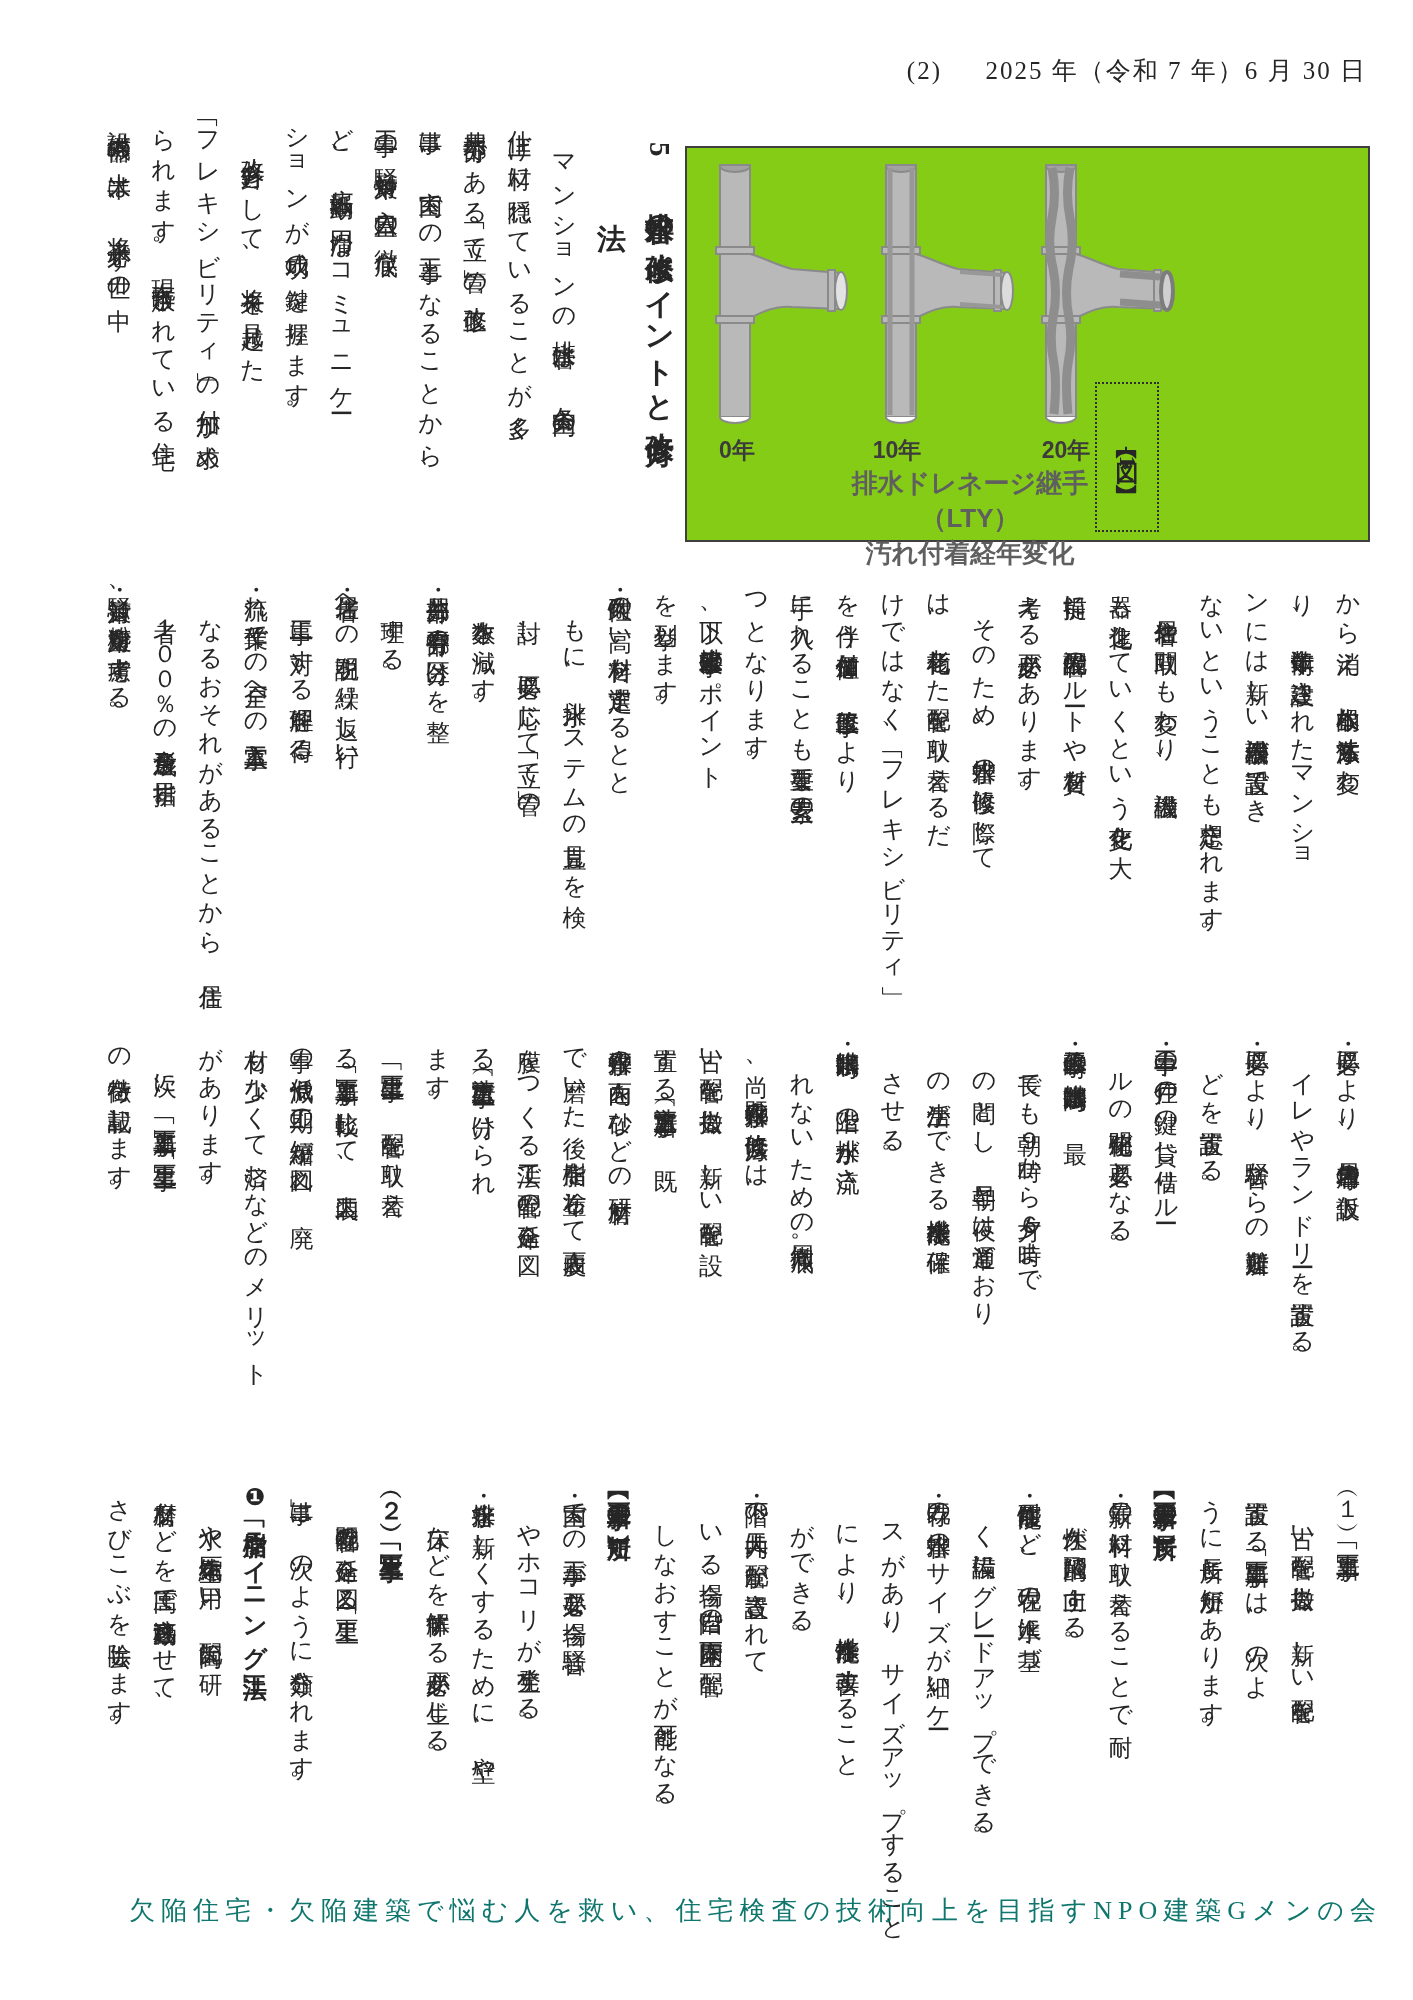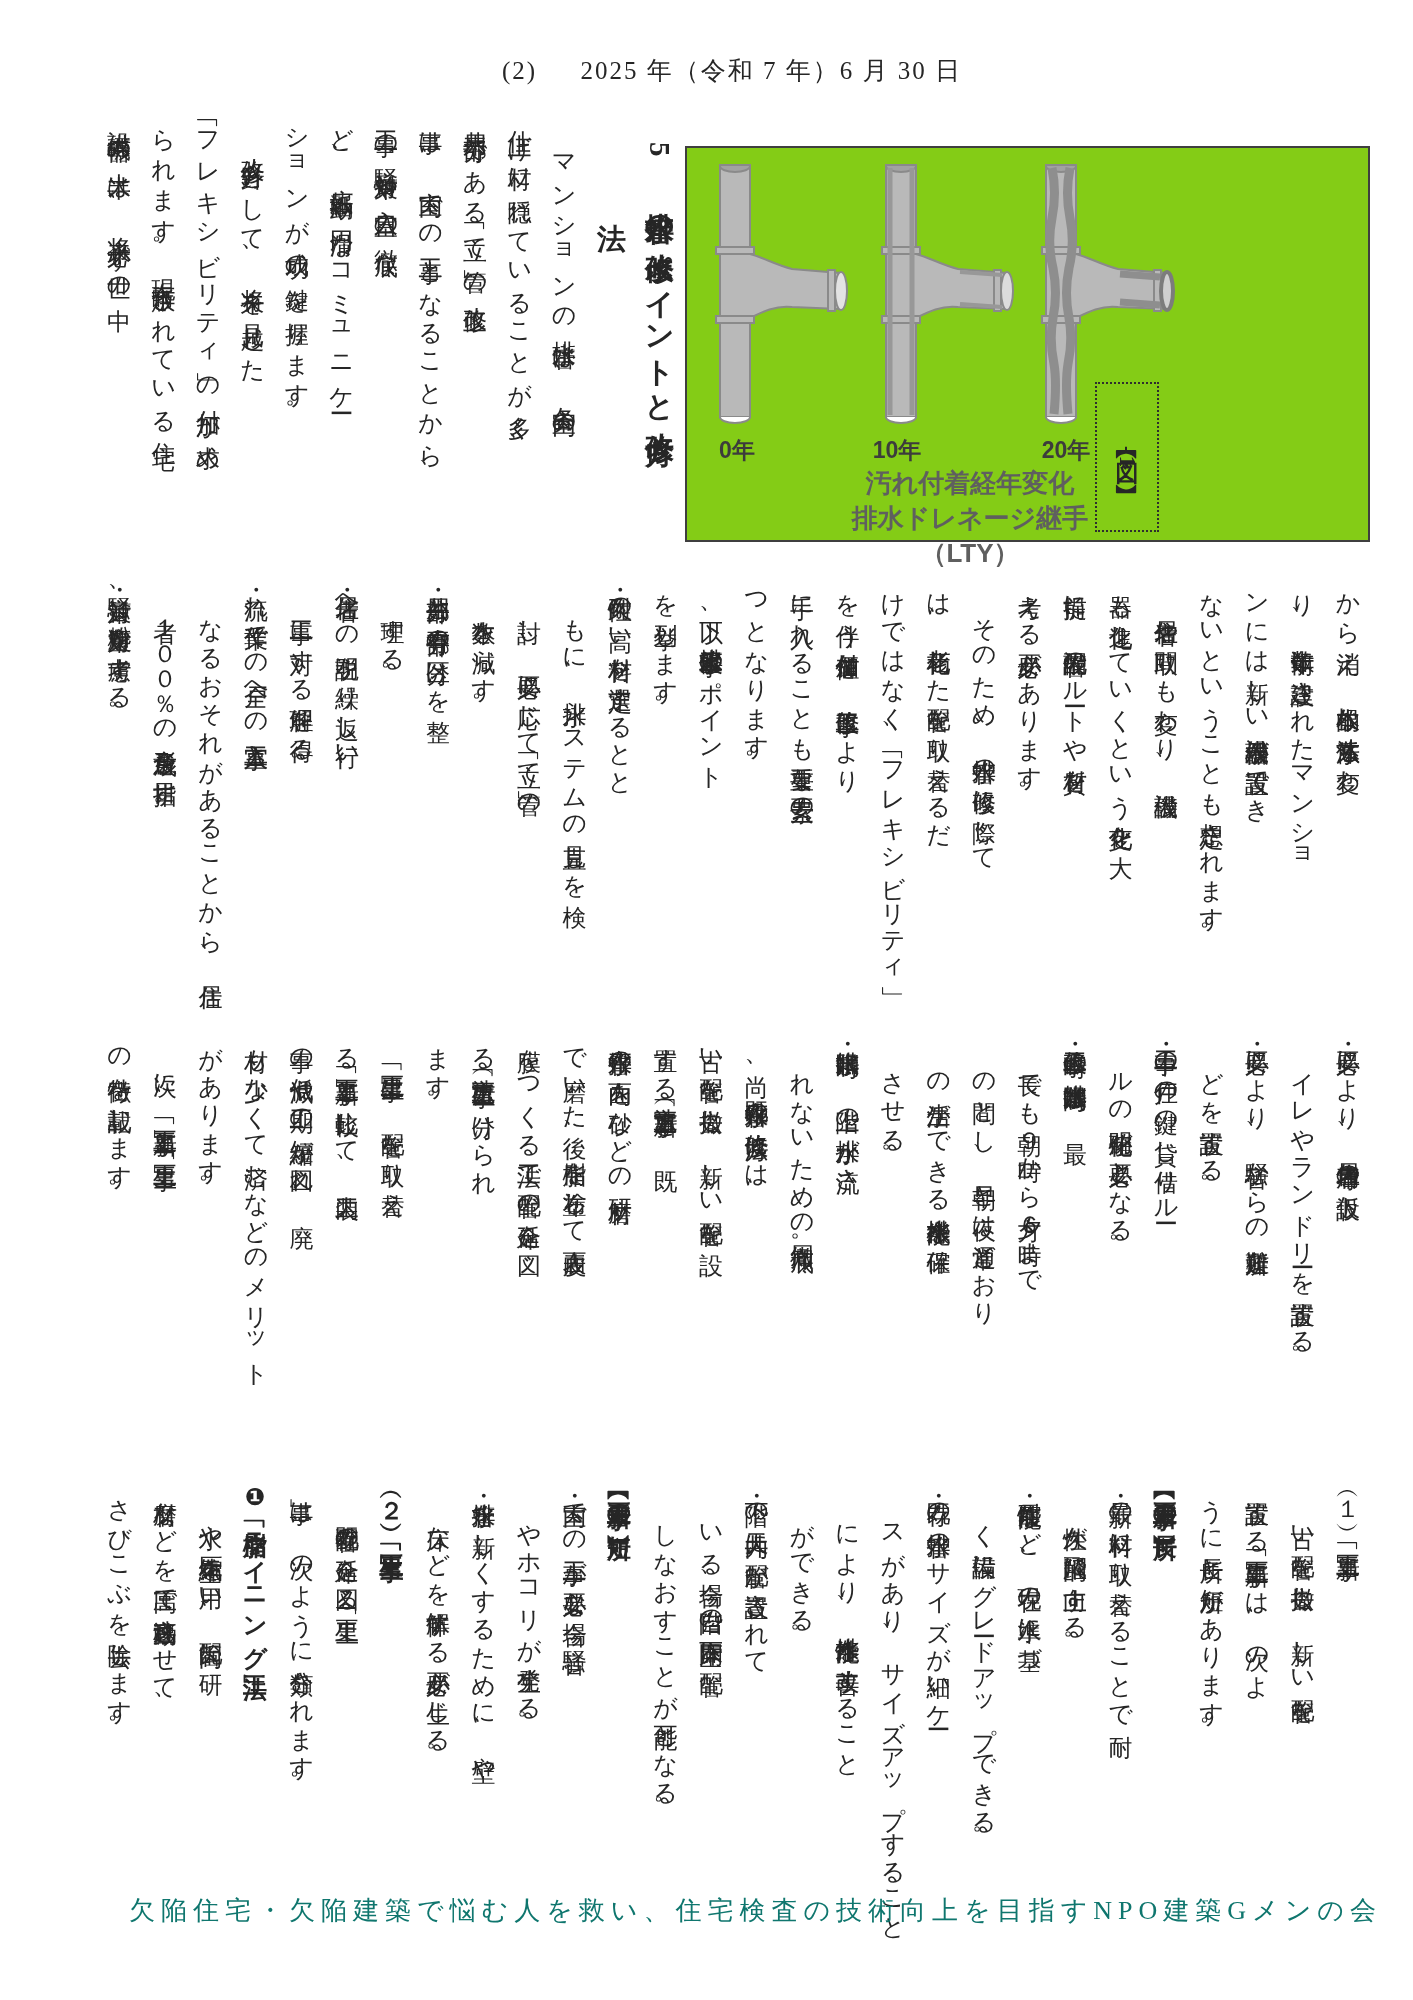--- a/index.html
+++ b/index.html
@@ -3,21 +3,21 @@
 <meta charset="utf-8">
 <style>
   html,body{margin:0;padding:0;}
   body{
     width:1413px;height:2000px;background:#ffffff;position:relative;
     font-family:"Liberation Serif","DejaVu Serif",serif;color:#262626;
     overflow:hidden;
   }
   .header{
     position:absolute;top:54px;left:97px;right:46px;
-    display:flex;justify-content:center;
+    display:flex;justify-content:flex-end;
     font-size:25px;letter-spacing:2px;white-space:nowrap;
   }
   
   .band{position:absolute;writing-mode:vertical-rl;}
   .col{
     font-size:24px;line-height:45.5px;letter-spacing:1px;
     white-space:nowrap;
   }
   .bold{font-weight:bold;font-family:"Liberation Sans","DejaVu Sans",sans-serif;}
   #band1{top:112px;left:96px;width:1274px;height:460px;writing-mode:horizontal-tb;}
@@ -136,22 +136,22 @@
         <path d="M24,8 q5,25 0,50 q-5,25 1,50 q5,25 0,50 q-4,22 1,46 q3,18 0,50" stroke="#8e8e8e" stroke-width="9" fill="none"></path>
         <path d="M42,8 q-5,25 0,50 q5,25 -1,50 q-5,25 0,50 q4,22 -1,46 q-3,18 0,50" stroke="#8e8e8e" stroke-width="9" fill="none"></path>
         <path d="M92,114 L132,117 M92,142 L132,145" stroke="#8e8e8e" stroke-width="7" fill="none"></path>
       </svg>
 
       <div class="pipe-label" style="left:15px">0年</div>
       <div class="pipe-label" style="left:175px">10年</div>
       <div class="pipe-label" style="left:344px">20年</div>
 
       <div class="fig-caption">
+        <div>排水ドレネージ継手（LTY）</div>
         <div>汚れ付着経年変化</div>
-        <div>排水ドレネージ継手（LTY）</div>
       </div>
 
       <div class="fig-tag">【図-1】</div>
     </div>
   </div>
 
   <div id="band2" class="band">
       <div class="col">から消え、根本的な寸法体系も変わ</div>
       <div class="col">り、数十年前に建設されたマンショ</div>
       <div class="col">ンには新しい設備機器が設置でき</div>

